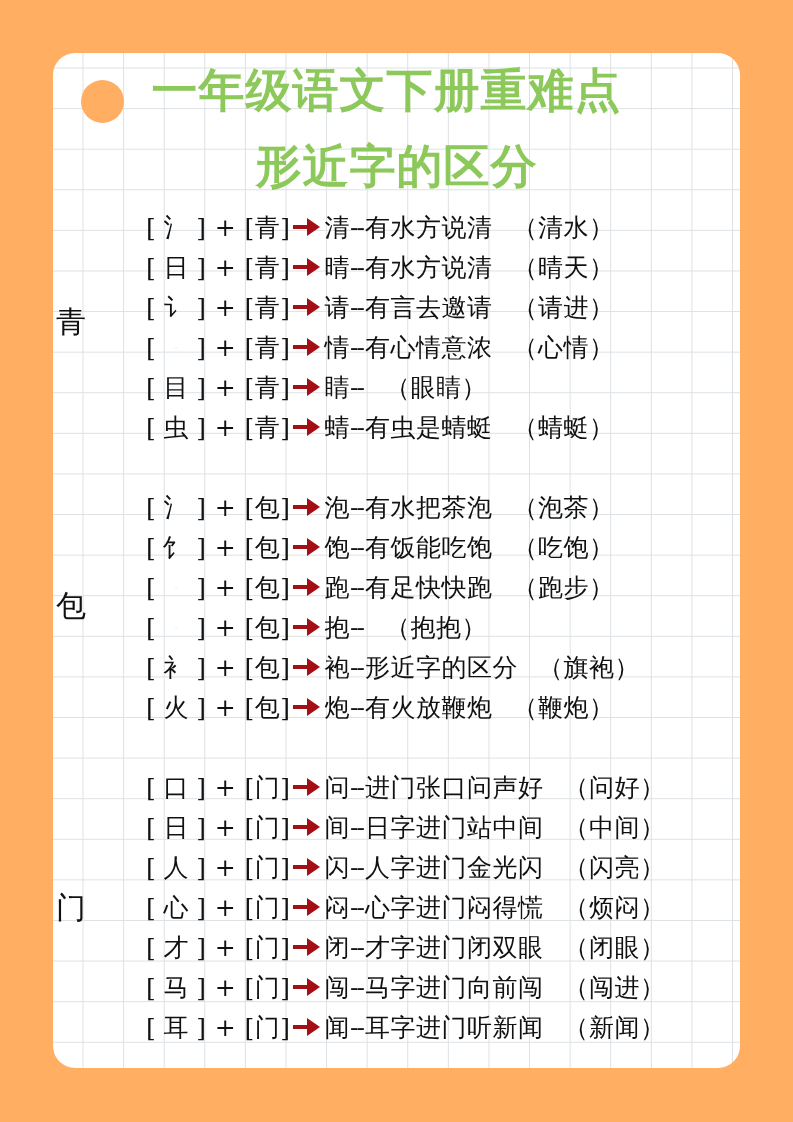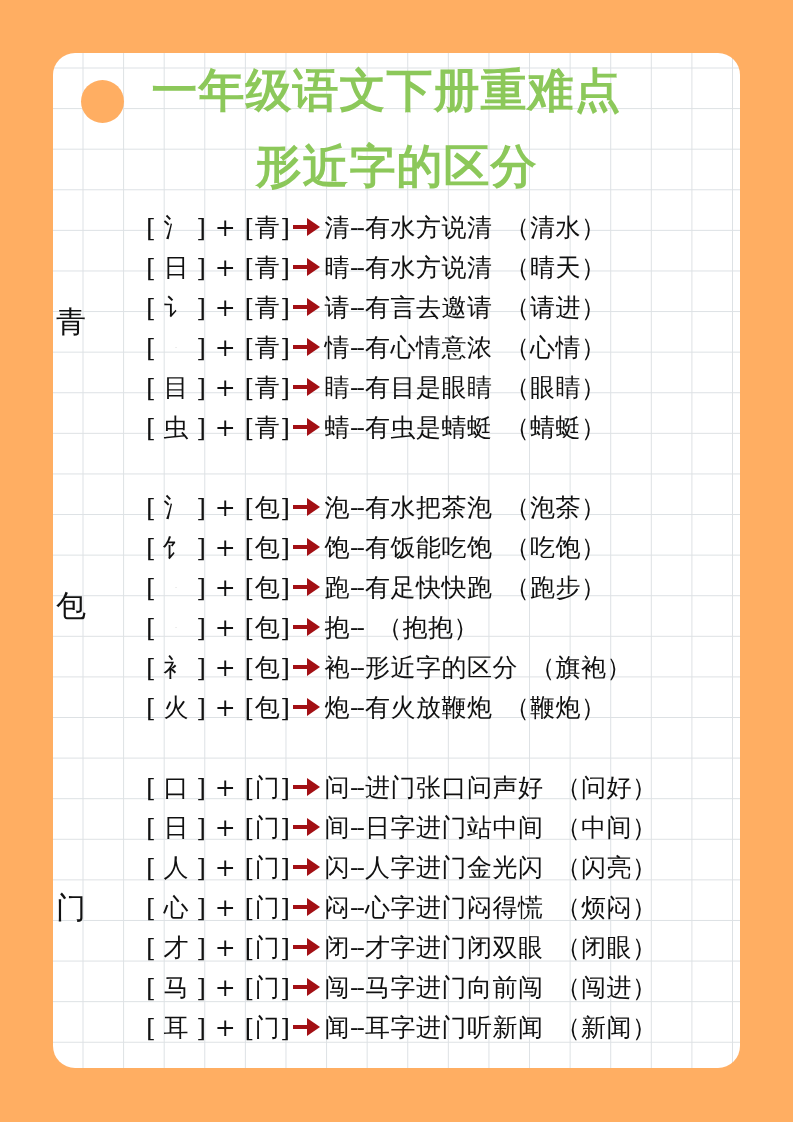--- a/index.html
+++ b/index.html
@@ -43,21 +43,21 @@
     }
     .br { display: inline-block; }
     .radical-box { display: inline-block; width: 40px; text-align: center; }
     .radical-box.faint { color: #cfcfcf; font-size: 8px; }
     .plus { display: inline-block; width: 38px; text-align: center; }
     .arrow {
       display: inline-block; width: 30px; height: 24px; position: relative; margin: 0 2px 0 2px;
     }
     .arrow svg { position: absolute; left: 0; top: 2px; }
     .dash { letter-spacing: -2px; margin-right: 2px; }
-    .paren { margin-left: 12px; }
+    .paren { margin-left: 20px; }
   </style>
 </head>
 <body>
 
 <div class="page">
   <div class="card"></div>
   <div class="dot"></div>
   <div class="title l1">一年级语文下册重难点</div>
   <div class="title l2">形近字的区分</div>
 
@@ -148,21 +148,20 @@
         <span class="">青</span>
         <span class="br">]</span>
         <span class="arrow">
           <svg width="28" height="20" viewBox="0 0 28 20">
             <rect x="0" y="8" width="16" height="4" fill="#a30f14"></rect>
             <polygon points="14,1 27,10 14,19" fill="#a30f14"></polygon>
           </svg>
         </span>
         <span class="">睛</span>
         <span class="dash">--</span>
-        <span class="">有目是眼睛</span>
         <span class="paren">（眼睛）</span>
       </div>
       <div class="row" style="top: 407px;">
         <span class="br">[</span>
         <span class="radical-box">虫</span>
         <span class="br">]</span>
         <span class="plus">+</span>
         <span class="br">[</span>
         <span class="">青</span>
         <span class="br">]</span>

